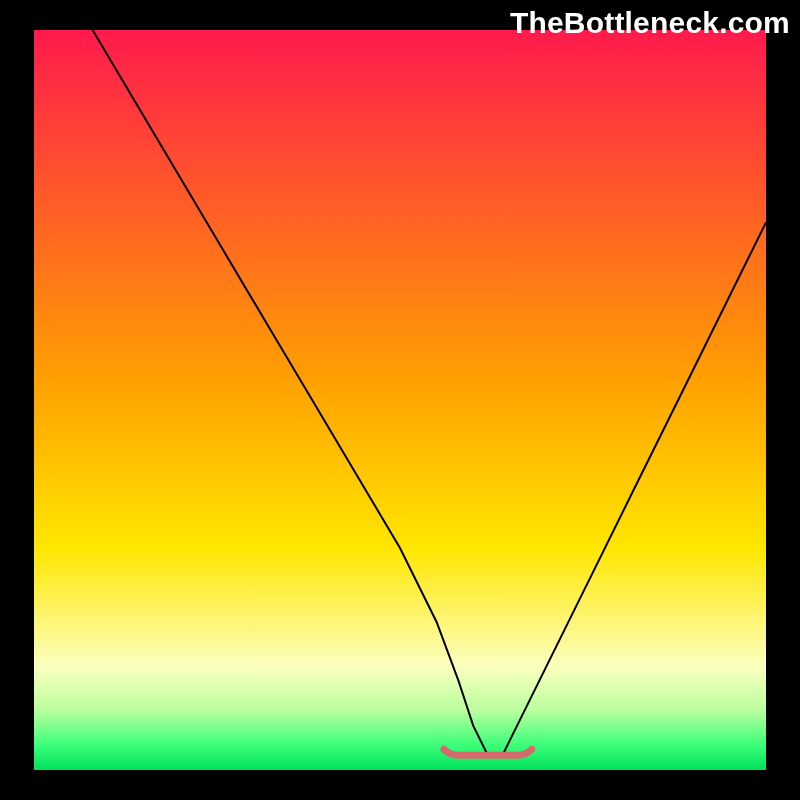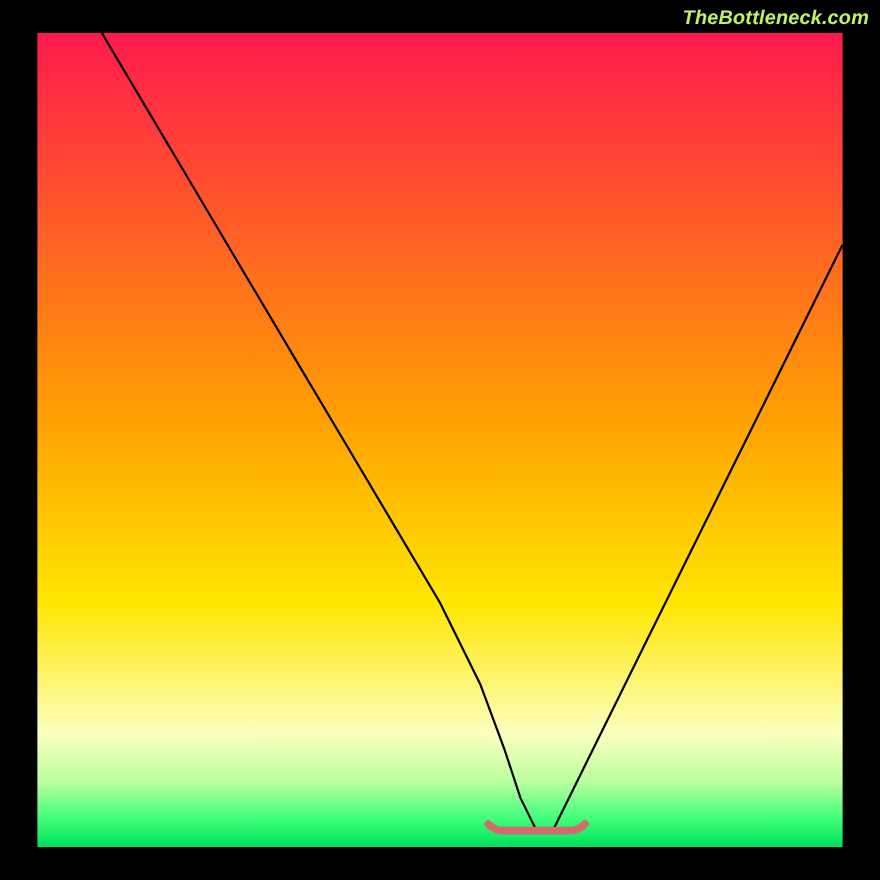--- a/index.html
+++ b/index.html
@@ -14,26 +14,25 @@
   .frame {
     position: relative;
     width: 800px;
     height: 800px;
     background: #000;
   }
   .watermark {
     position: absolute;
     top: 6px;
     right: 10px;
-    font-size: 18px;
+    font-size: 30px;
     font-weight: 600;
-    color: #bef264;
+    color: #ffffff;
     letter-spacing: 0.2px;
     z-index: 3;
-    font-style: italic;
   }
   svg.plot {
     position: absolute;
     top: 0;
     left: 0;
     width: 800px;
     height: 800px;
   }
 </style>
 </head>

